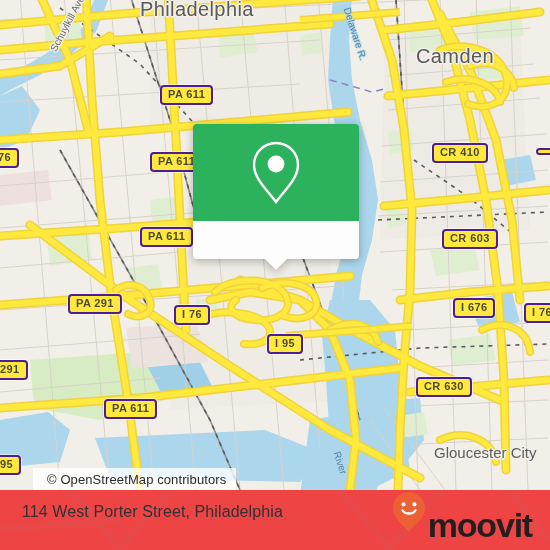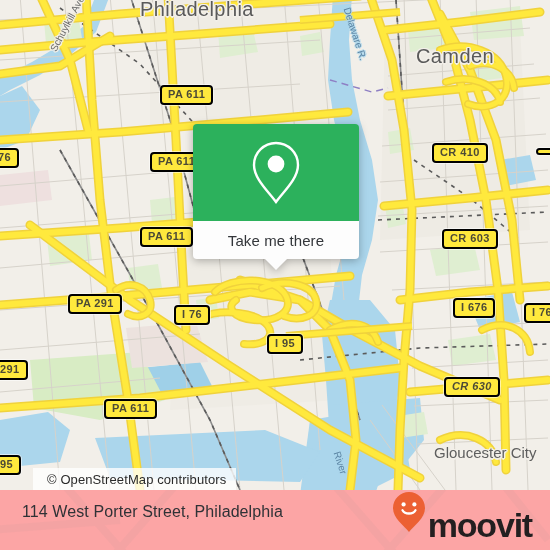--- a/index.html
+++ b/index.html
@@ -24,21 +24,21 @@
     width: 550px; height: 490px;
     background: #f2efe9;
     overflow: hidden;
   }
   #map-svg { position:absolute; left:0; top:0; width:550px; height:490px; display:block; }
 
   
   .shield {
     position: absolute;
     background: #ffe93d;
-    border: 2px solid #000000;
+    border: 2px solid #4c1d95;
     border-radius: 4px;
     color: #4c4a36;
     font-size: 11px;
     font-weight: bold;
     letter-spacing: .4px;
     padding: 1px 6px 2px 6px;
     line-height: 13px;
     white-space: nowrap;
     box-shadow: 0 0 0 1px rgba(255,255,255,.55);
   }
@@ -116,21 +116,21 @@
     border-left: 12px solid transparent;
     border-right: 12px solid transparent;
     border-top: 12px solid #fdfdfd;
   }
 
   
   #footer {
     position: absolute;
     left: 0; bottom: 0;
     width: 550px; height: 60px;
-    background: #fca5a5;
+    background: #ef4444;
     display: flex;
     align-items: center;
     justify-content: space-between;
     padding: 0 18px 16px 22px;
     overflow: hidden;
   }
   #footer-watermark {
     position: absolute; left:0; top:0; width:550px; height:60px;
     opacity: .06; pointer-events: none;
   }
@@ -371,42 +371,41 @@
     <div class="shield" style="left:104px;top:399px;">PA 611</div>
     <div class="shield" style="left:68px;top:294px;">PA 291</div>
     <div class="shield" style="left:-8px;top:360px;">291</div>
     <div class="shield" style="left:-10px;top:148px;">76</div>
     <div class="shield" style="left:174px;top:305px;">I 76</div>
     <div class="shield" style="left:267px;top:334px;">I 95</div>
     <div class="shield" style="left:-8px;top:455px;">95</div>
     <div class="shield" style="left:432px;top:143px;">CR 410</div>
     <div class="shield" style="left:442px;top:229px;">CR 603</div>
     <div class="shield" style="left:453px;top:298px;">I 676</div>
-    <div class="shield" style="left:444px;top:377px;font-style:italic;">CR 630</div>
+    <div class="shield" style="left:416px;top:377px;">CR 630</div>
     <div class="shield" style="left:524px;top:303px;">I 76</div>
     <div class="shield" style="left:536px;top:148px;width:20px;"></div>
 
     <div class="place city-major" style="left:140px;top:-2px;">Philadelphia</div>
     <div class="place city-major" style="left:416px;top:45px;">Camden</div>
     <div class="place city-small" style="left:434px;top:444px;width:76px;">Gloucester City</div>
 
     <div class="place water-lbl" style="left:352px;top:6px;transform:rotate(72deg);transform-origin:left top;">Delaware R.</div>
     <div class="place water-lbl" style="left:342px;top:450px;transform:rotate(72deg);transform-origin:left top;">River</div>
 
     <div class="place street-lbl" style="left:48px;top:48px;transform:rotate(-62deg);transform-origin:left top;">Schuylkill Ave</div>
 
     <div id="callout">
       <div id="callout-top">
         <svg width="54" height="66" viewBox="0 0 54 66">
           <path d="M27 3 C 14.8 3, 5 12.8, 5 25 C 5 39, 20 52, 27 62 C 34 52, 49 39, 49 25 C 49 12.8, 39.2 3, 27 3 Z" fill="none" stroke="#ffffff" stroke-width="2.4"></path>
           <circle cx="27" cy="24" r="8.4" fill="#ffffff"></circle>
         </svg>
       </div>
       <div id="callout-bottom">
-        <span id="callout-label">Take me there</span>
         <div id="callout-arrow"></div>
       </div>
     </div>
 
     <div id="attribution">
       <span>© OpenStreetMap contributors</span>
     </div>
   </div>
 
   <div id="footer">

